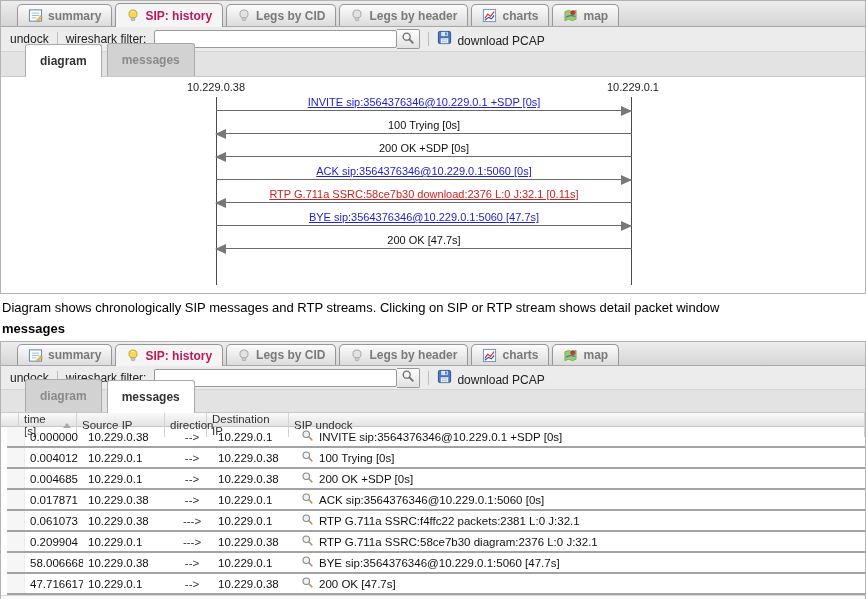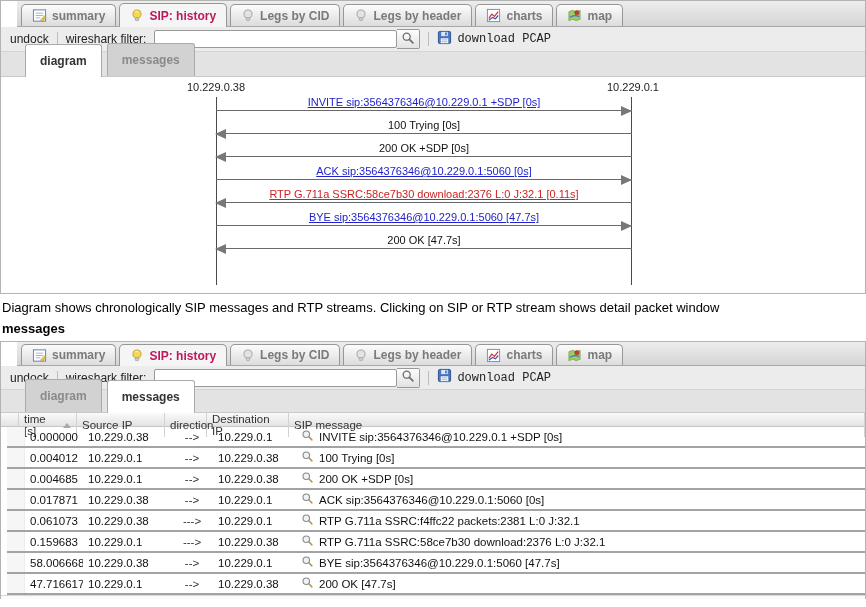--- a/index.html
+++ b/index.html
@@ -8,21 +8,21 @@
     width:866px; height:607px; overflow:hidden;
     font-family:"Liberation Sans", sans-serif; font-size:11px;
     background:#fff; color:#222;
   }
   .panel { border:1px solid #b3b3b3; background:#fff; }
   .panel-b { border-bottom:none; }
 
   
   .tabstrip { height:26px; background:linear-gradient(#ededed,#d5d5d5);
     border-bottom:1px solid #a8a8a8; display:flex; align-items:flex-end;
-    padding:2px 0 0 4px; gap:3px;margin-left:16px; }
+    padding:2px 0 0 16px; gap:3px; }
   .panel-b .tabstrip { height:24px; }
   .tab { display:flex; align-items:center; gap:5px; padding:0 10px;
     height:22px; border:1px solid #979797; border-bottom:none;
     border-radius:5px 5px 0 0; background:linear-gradient(#fcfcfc,#dcdcdc);
     color:#7a7a7a; font-weight:bold; font-size:12px; cursor:pointer; white-space:nowrap; }
   .panel-b .tab { height:21px; }
   .tab.active { background:#f5f5f5; color:#be185d; margin-bottom:-1px; height:24px; }
   .panel-b .tab.active { height:22px; }
   .ticon { display:flex; align-items:center; }
 
@@ -30,21 +30,21 @@
   .toolbar { height:25px; background:#ececec; border-bottom:1px solid #d4d4d4;
     display:flex; align-items:center; padding:0 9px; gap:8px; font-size:12px; color:#222; }
   .panel-b .toolbar { height:24px; }
   .tb-link { cursor:pointer; }
   .tb-sep { width:1px; height:14px; background:#bdbdbd; }
   .filter-input { width:243px; height:18px; border:1px solid #999;
     border-radius:2px; font:11px "Liberation Sans", sans-serif; padding:0 4px; background:#fff; }
   .search-btn { width:23px; height:20px; border:1px solid #999; border-left:none;
     background:linear-gradient(#fdfdfd,#e2e2e2); border-radius:0 2px 2px 0;
     display:flex; align-items:center; justify-content:center; padding:0; margin-left:-8px; cursor:pointer; }
-  .dl { display:flex; align-items:center; gap:5px; cursor:pointer;font-family:Liberation Mono, monospace; }
+  .dl { display:flex; align-items:flex-end; gap:5px; cursor:pointer; }
 
   
   .subtabstrip { height:25px; background:#e3e3e3; border-bottom:1px solid #c9c9c9;
     display:flex; align-items:flex-end; padding:3px 0 0 24px; gap:5px; }
   .panel-b .subtabstrip { height:23px; padding-top:2px; }
   .subtab { padding:16px 14px; height:21px; display:flex; align-items:center;
     border:1px solid #aaa; border-bottom:none; border-radius:3px 3px 0 0;
     background:#d2d2d2; color:#8a8a8a; font-weight:bold; font-size:12px; cursor:pointer; }
   .subtab.active { background:#fff; color:#333; margin-bottom:-1px; height:22px; }
 
@@ -334,21 +334,21 @@
 
   <div class="thead">
     <div class="th"></div>
     <div class="th th-time">
         <span>time [s]</span>
         <span class="sort-asc"></span>
       </div>
     <div class="th">Source IP</div>
     <div class="th">direction</div>
     <div class="th">Destination IP</div>
-    <div class="th">SIP message</div>
+    <div class="th">SIP undock</div>
   </div>
 
   <div class="tbody">
 
   <div class="trow">
         <div class="cell spacer"></div>
         <div class="cell time">0.000000</div>
         <div class="cell src">10.229.0.38</div>
         <div class="cell dir">--&gt;</div>
         <div class="cell dst">10.229.0.1</div>
@@ -411,30 +411,30 @@
         <div class="cell msg">
           <span><svg width="13" height="13" viewBox="0 0 16 16">
               <circle cx="6.5" cy="6.5" r="4" fill="#eef3f8" stroke="#8a8a8a" stroke-width="1.4"></circle>
               <line x1="9.6" y1="9.6" x2="13.4" y2="13.4" stroke="#b09455" stroke-width="1.8" stroke-linecap="round"></line>
             </svg></span>
           <span>RTP G.711a SSRC:f4ffc22 packets:2381 L:0 J:32.1</span>
         </div>
       </div>
       <div class="trow">
         <div class="cell spacer"></div>
-        <div class="cell time">0.159683</div>
+        <div class="cell time">0.209904</div>
         <div class="cell src">10.229.0.1</div>
         <div class="cell dir">---&gt;</div>
         <div class="cell dst">10.229.0.38</div>
         <div class="cell msg">
           <span><svg width="13" height="13" viewBox="0 0 16 16">
               <circle cx="6.5" cy="6.5" r="4" fill="#eef3f8" stroke="#8a8a8a" stroke-width="1.4"></circle>
               <line x1="9.6" y1="9.6" x2="13.4" y2="13.4" stroke="#b09455" stroke-width="1.8" stroke-linecap="round"></line>
             </svg></span>
-          <span>RTP G.711a SSRC:58ce7b30 download:2376 L:0 J:32.1</span>
+          <span>RTP G.711a SSRC:58ce7b30 diagram:2376 L:0 J:32.1</span>
         </div>
       </div>
       <div class="trow">
         <div class="cell spacer"></div>
         <div class="cell time">58.006668</div>
         <div class="cell src">10.229.0.38</div>
         <div class="cell dir">--&gt;</div>
         <div class="cell dst">10.229.0.1</div>
         <div class="cell msg">
           <span><svg width="13" height="13" viewBox="0 0 16 16">

